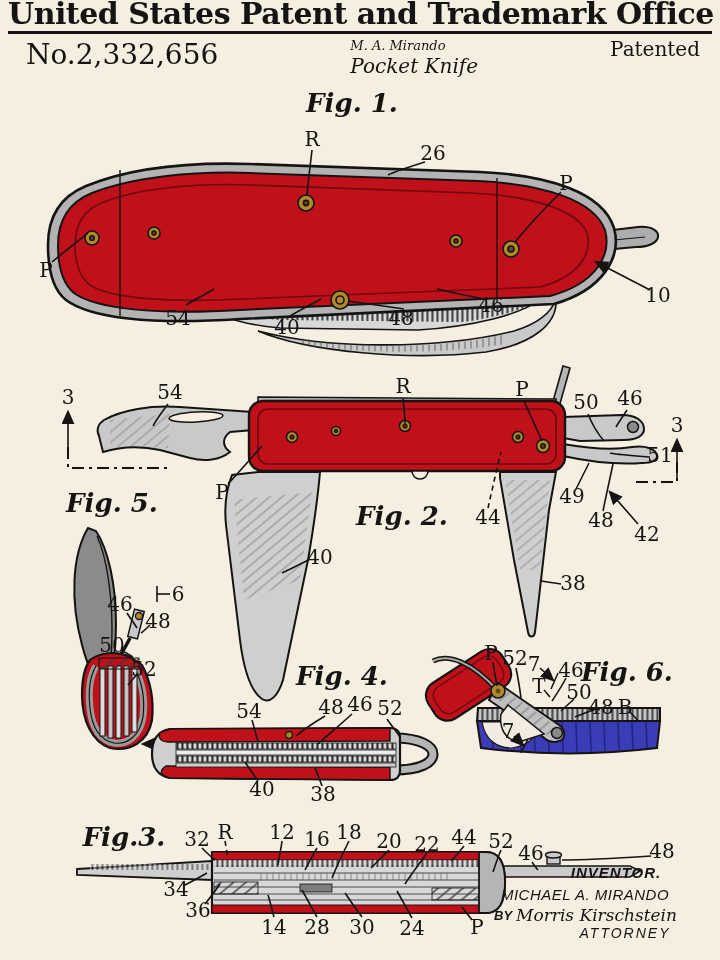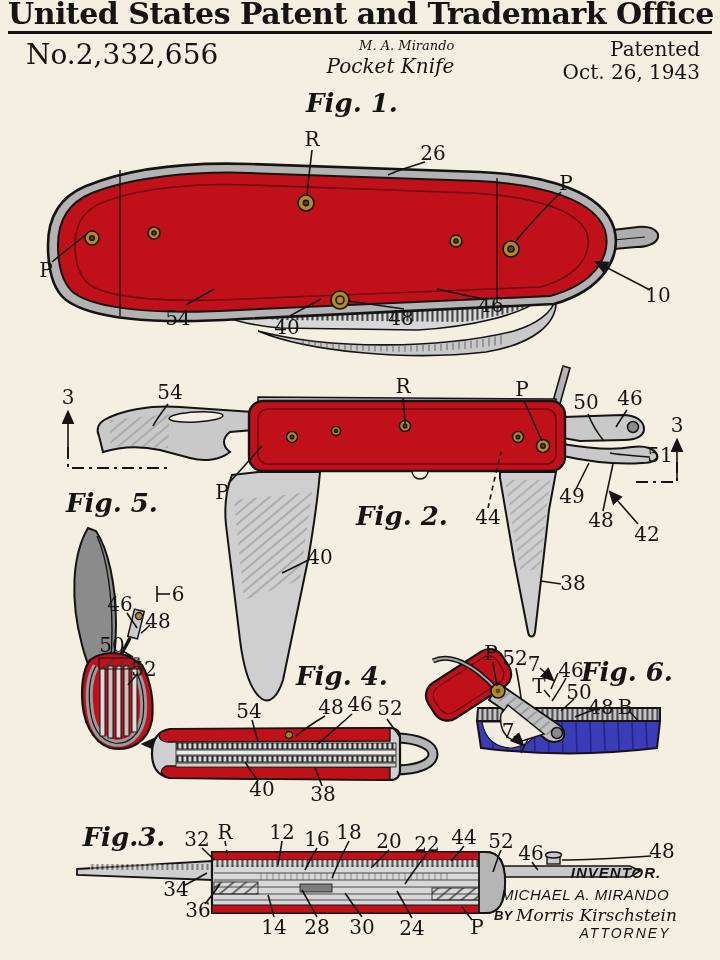--- a/index.html
+++ b/index.html
@@ -12,21 +12,21 @@
     position:absolute;top:-3px;left:8px;right:8px;
     text-align:center;font-weight:bold;font-size:30px;line-height:1.1;
     letter-spacing:-0.5px;white-space:nowrap;
     border-bottom:3px solid #161412;padding-bottom:1px;
   }
   .pubrow{
     position:absolute;top:38px;left:26px;right:20px;
     display:flex;justify-content:space-between;align-items:flex-start;
   }
   .patno{font-size:28px;line-height:1.1;margin-top:2px;}
-  .midblock{text-align:right;margin-top:0;}
+  .midblock{text-align:left;margin-top:0;}
   .midblock .invname{font-style:italic;font-size:13px;line-height:1.2;}
   .midblock .invtitle{font-style:italic;font-size:20px;line-height:1.25;}
   .rightblock{text-align:right;}
   .rightblock .patented{font-size:20px;line-height:1.15;}
   .rightblock .patdate{font-size:20px;line-height:1.15;}
   svg.art{position:absolute;left:0;top:0;}
   .co{font-family:"DejaVu Serif",serif;font-size:20px;fill:#161412;text-anchor:middle;}
   .figtitle{font-family:"DejaVu Serif",serif;font-style:italic;font-weight:bold;
             font-size:26px;fill:#161412;text-anchor:middle;}
   .lead{stroke:#161412;stroke-width:1.6;fill:none;}
@@ -41,21 +41,20 @@
 
 <div class="masthead">United States Patent and Trademark Office</div>
 <div class="pubrow">
   <div class="patno">No.2,332,656</div>
   <div class="midblock">
     <div class="invname">M. A. Mirando</div>
     <div class="invtitle">Pocket Knife</div>
   </div>
   <div class="rightblock">
     <div class="patented">Patented</div>
-    <div class="patdate">Oct. 26, 1943</div>
   </div>
 </div>
 
 <svg class="art" width="720" height="960" viewBox="0 0 720 960">
   <defs>
     <marker id="arw" markerWidth="9" markerHeight="9" refX="7.5" refY="4" orient="auto">
       <path d="M0,0 L9,4 L0,8 Z" fill="#161412"></path>
     </marker>
     <pattern id="serr" width="5" height="14" patternUnits="userSpaceOnUse">
       <rect width="5" height="14" fill="#d8d8d8"></rect>

